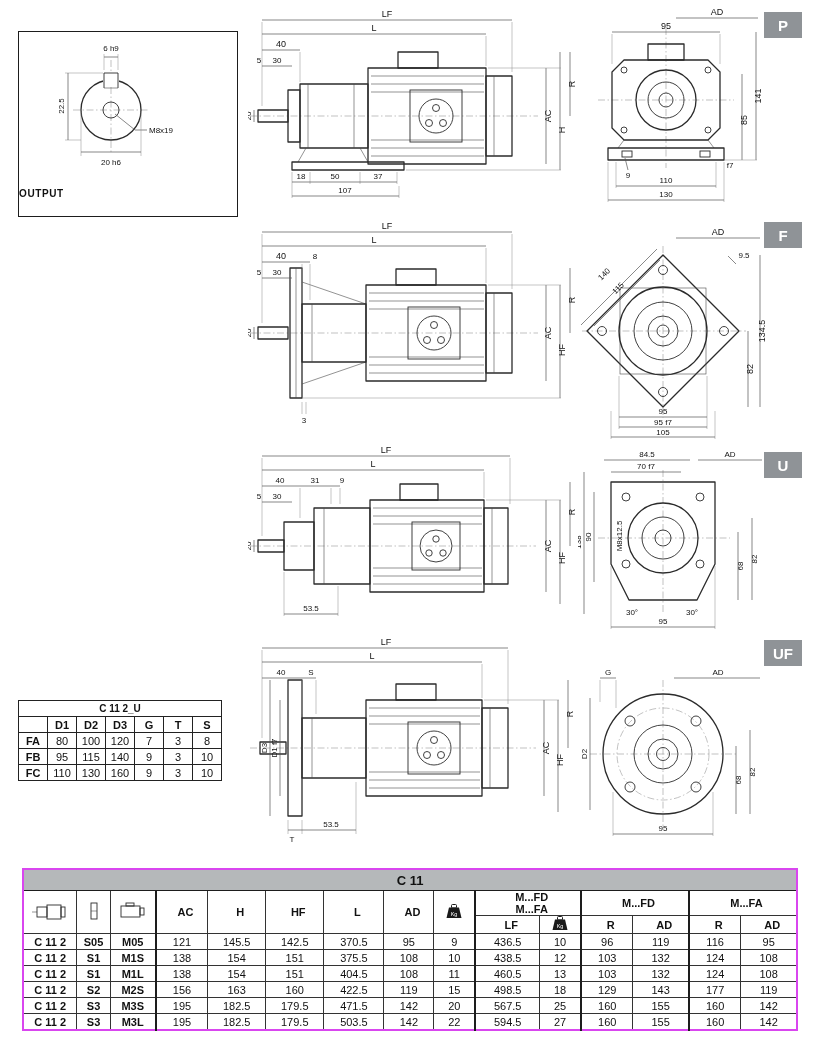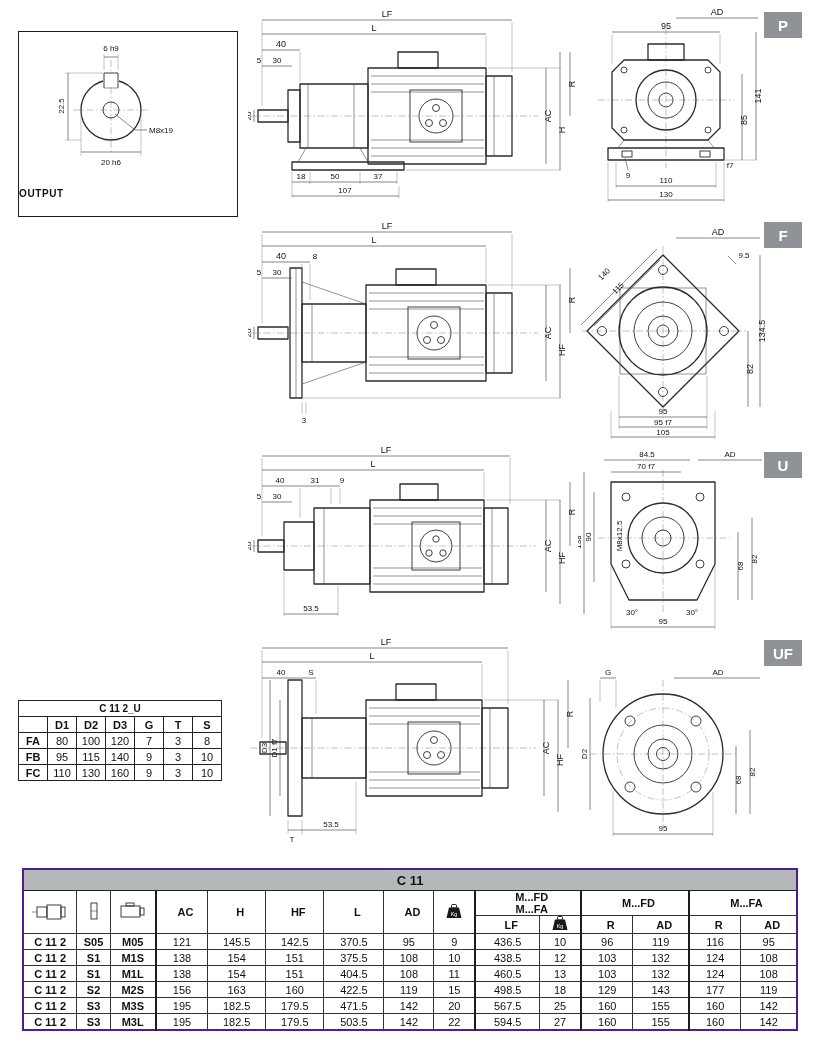--- a/index.html
+++ b/index.html
@@ -18,21 +18,21 @@
   svg .dts{font-size:8px;fill:#111;}
   .tab{position:absolute;left:764px;width:38px;height:26px;background:#8f9397;color:#fff;display:flex;align-items:center;justify-content:center;font-weight:bold;font-size:15px;}
   .outbox{left:18px;top:24px;width:220px;height:186px;border:1.6px solid #1d1d1d;box-sizing:border-box;margin-top:7px;}
   .outtitle{text-align:left;font-weight:bold;font-size:10px;letter-spacing:.6px;margin-top:2px;}
   
   table.small{border-collapse:collapse;font-size:11px;}
   table.small td{border:1px solid #222;text-align:center;padding:1px 4px;min-width:20px;height:13px;}
   table.small .ttl{font-weight:bold;font-size:10px;}
   table.small .lbl{font-weight:bold;}
   
-  table.main{border-collapse:collapse;font-size:11px;table-layout:fixed;width:776px;border:2px solid #4c1d95;}
+  table.main{border-collapse:collapse;font-size:11px;table-layout:fixed;width:776px;border:2px solid #d946ef;}
   table.main td{border:1px solid #333;text-align:center;height:15px;padding:0 1px;overflow:hidden;white-space:nowrap;}
   table.main .ttl{background:#b5b8ba;font-weight:bold;font-size:13px;height:20px;border:1.5px solid #1d1d1d;}
   table.main .hdr{font-weight:bold;padding-left:8px;}
   table.main .lblc{font-weight:bold;}
   table.main .gl{border-left:2px solid #1d1d1d;}
   table.main .ic{height:34px;}
 </style>
 </head>
 <body>
 

